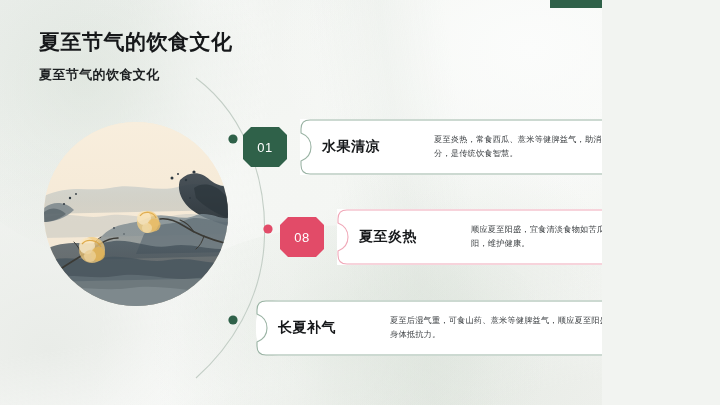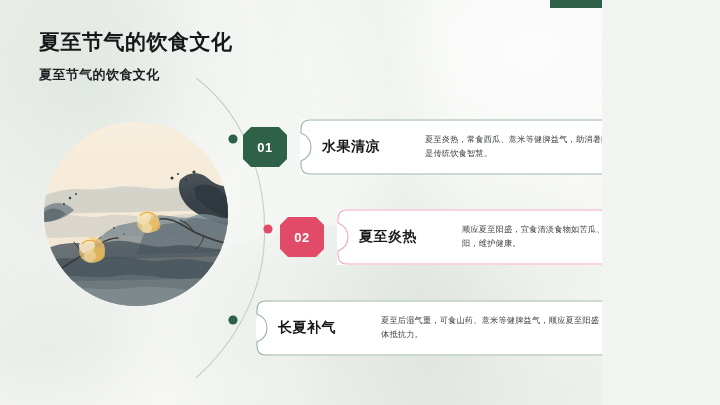--- a/index.html
+++ b/index.html
@@ -70,38 +70,38 @@
 
   
   .row{position:absolute;display:flex;align-items:center;}
   .row-1{left:243px;top:119px;}
   .row-2{left:280px;top:209px;}
   .row-3{left:243px;top:300px;}
 
   .badge{
     width:44px;height:40px;flex:0 0 auto;
     display:flex;align-items:center;justify-content:center;
-    color:#ffffff;font-size:13px;font-weight:bold;letter-spacing:.5px;
+    color:#ffffff;font-size:13px;font-weight:normal;letter-spacing:.5px;
     clip-path:polygon(8px 0,36px 0,44px 8px,44px 32px,36px 40px,8px 40px,0 32px,0 8px);
   }
   .badge.green{background:#2f6149;}
   .badge.pink{background:#e24b68;}
 
   .card{
     position:relative;height:56px;margin-left:13px;
     background:#ffffff;
     display:flex;align-items:center;
     box-sizing:border-box;
   }
   .card-1{width:392px;}
   .card-2{width:390px;}
   .card-3{width:400px;border-radius:23px;}
   
   .card-svg{position:absolute;left:0;top:0;width:100%;height:100%;}
-  .card-inner{position:relative;display:flex;align-items:center;width:100%;height:100%;}
+  .card-inner{position:relative;display:flex;align-items:center;width:100%;height:100%;gap:9px;}
 
   .card-title{
     flex:0 0 auto;width:125px;padding-left:22px;box-sizing:border-box;
     font-size:14px;font-weight:bold;color:#16181a;letter-spacing:.5px;
   }
   .card-body{
     flex:1 1 auto;padding-right:20px;box-sizing:border-box;
     font-size:8.2px;line-height:1.75;color:#3b3f42;letter-spacing:.2px;
   }
 </style>
@@ -215,21 +215,21 @@
         <path d="M10 1 L382 1 Q391 1 391 10 L391 14 Q381 18 381 28 Q381 38 391 42 L391 46 Q391 55 382 55 L10 55 Q1 55 1 46 L1 42 Q11 38 11 28 Q11 18 1 14 L1 10 Q1 1 10 1 Z" fill="#ffffff" stroke="#9ab3a4" stroke-width="1.1"></path>
       </svg>
       <div class="card-inner">
         <div class="card-title">水果清凉</div>
         <div class="card-body">夏至炎热，常食西瓜、薏米等健脾益气，助消暑降温，补充水分，是传统饮食智慧。</div>
       </div>
     </div>
   </div>
 
   <div class="row row-2">
-    <div class="badge pink">02</div>
+    <div class="badge pink">08</div>
     <div class="card card-2">
       <svg class="card-svg" viewBox="0 0 390 56" preserveAspectRatio="none">
         <path d="M10 1 L380 1 Q389 1 389 10 L389 14 Q379 18 379 28 Q379 38 389 42 L389 46 Q389 55 380 55 L10 55 Q1 55 1 46 L1 42 Q11 38 11 28 Q11 18 1 14 L1 10 Q1 1 10 1 Z" fill="#ffffff" stroke="#f0a8b8" stroke-width="1.1"></path>
       </svg>
       <div class="card-inner">
         <div class="card-title">夏至炎热</div>
         <div class="card-body">顺应夏至阳盛，宜食清淡食物如苦瓜、冬瓜，以祛内火，平衡阴阳，维护健康。</div>
       </div>
     </div>
   </div>

